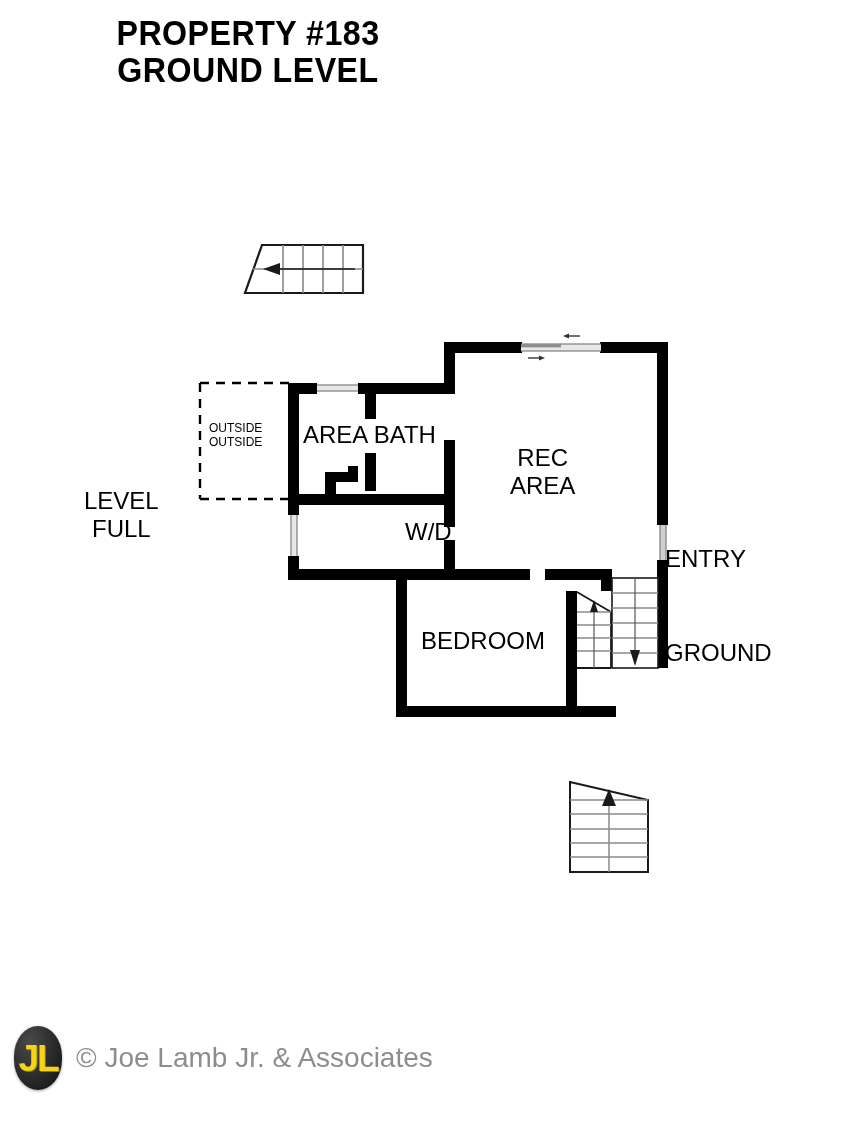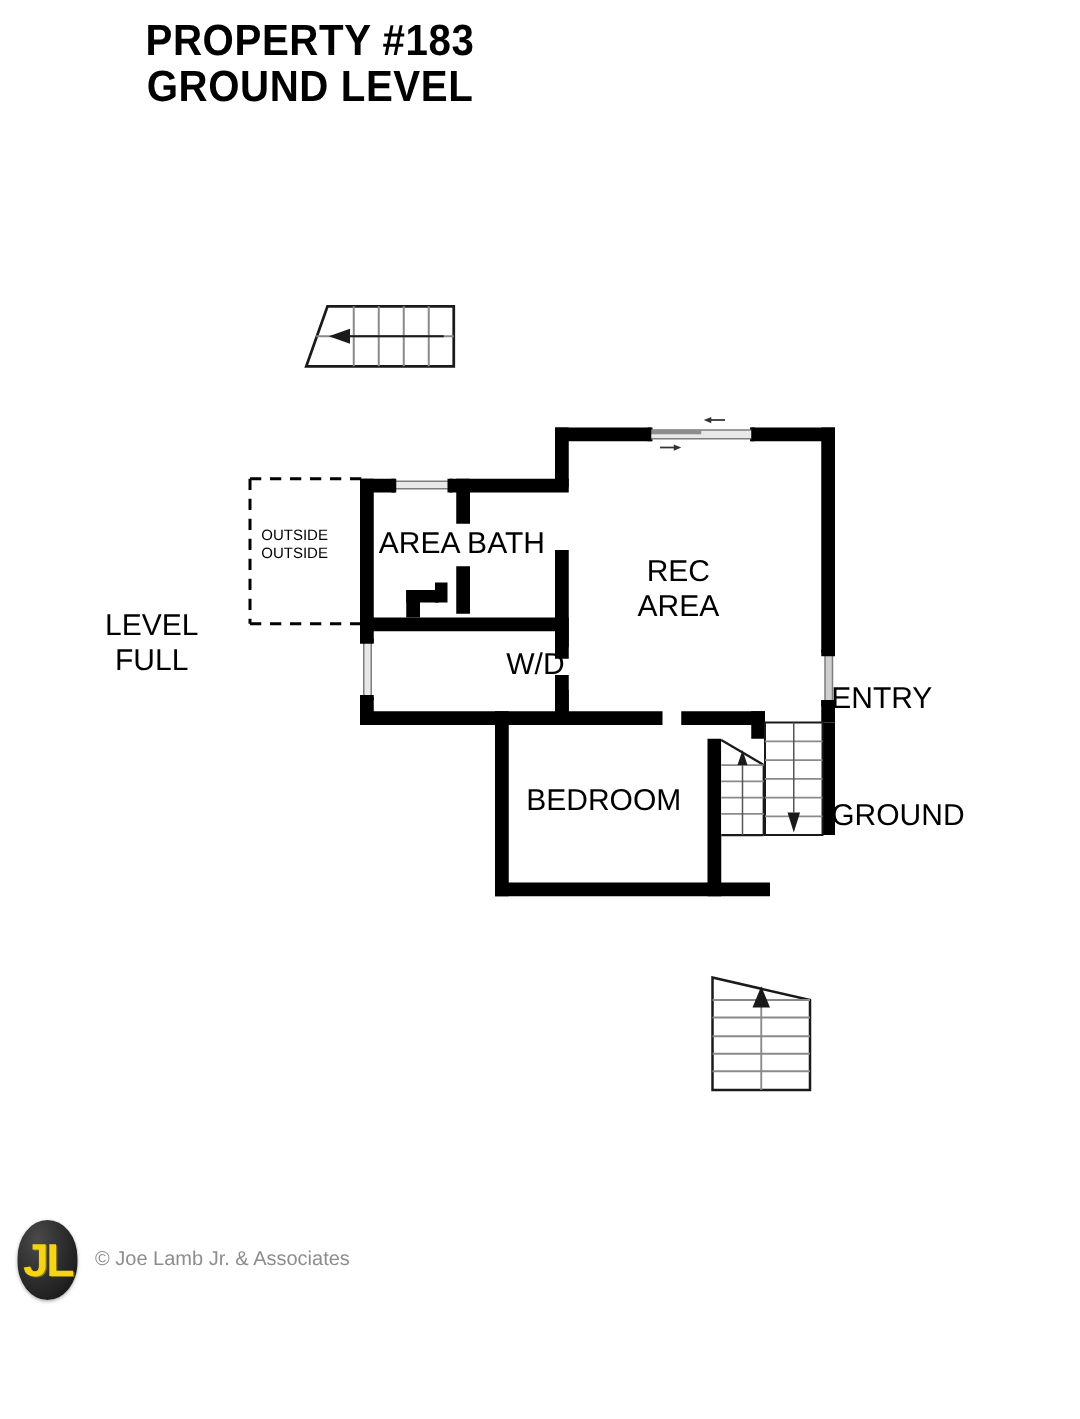--- a/index.html
+++ b/index.html
@@ -56,21 +56,21 @@
     line-height: 1.18;
   }
   .lbl-big   { font-size: 24px; }
   .lbl-small { font-size: 12px; }
   .center-2  { text-align: center; }
 
   
   #footer {
     position: absolute;
     left: 14px;
-    top: 970px;
+    top: 1020px;
     height: 76px;
     display: flex;
     align-items: center;
   }
   #logo-badge {
     position: relative;
     width: 48px;
     height: 64px;
     border-radius: 24px / 30px;
     background: radial-gradient(ellipse at 34% 26%, #4a4a4a 0%, #333333 38%, #1c1c1c 78%, #111111 100%);
@@ -87,21 +87,21 @@
     font-weight: bold;
     font-size: 37px;
     line-height: 37px;
     letter-spacing: -2px;
     color: #f5d415;
     text-shadow: 1px 1px 0 #8a7a07;
   }
   #footer-text {
     margin-left: 14px;
     font-family: "Liberation Sans", sans-serif;
-    font-size: 16px;
+    font-size: 28px;
     color: #8d8d8d;
     white-space: nowrap;
   }
 </style>
 </head>
 <body>
 
 <div id="title-block">
   <div class="title-line">PROPERTY #183</div>
   <div class="title-line">GROUND LEVEL</div>

